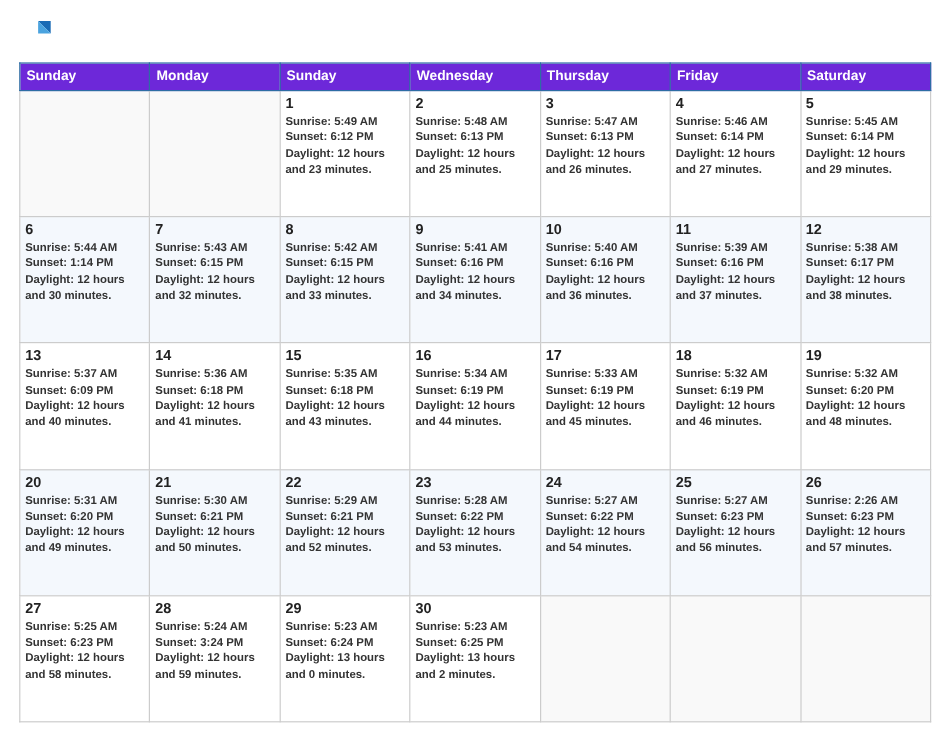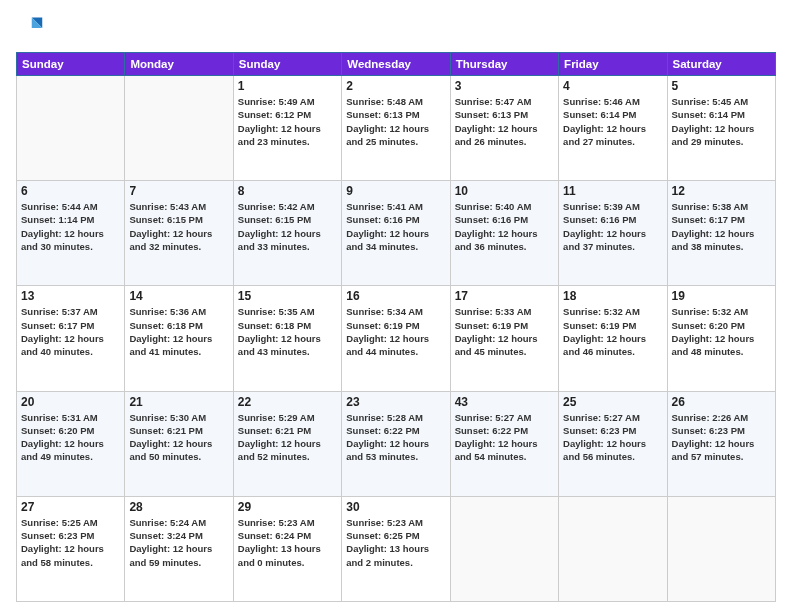--- a/index.html
+++ b/index.html
@@ -201,21 +201,21 @@
             <div class="day-number">12</div>
             <div class="day-info">Sunrise: 5:38 AM
 Sunset: 6:17 PM
 Daylight: 12 hours and 38 minutes.</div>
           </td>
         </tr>
         <tr>
           <td>
             <div class="day-number">13</div>
             <div class="day-info">Sunrise: 5:37 AM
-Sunset: 6:17 PM
+Sunset: 6:09 PM
 Daylight: 12 hours and 40 minutes.</div>
           </td>
           <td>
             <div class="day-number">14</div>
             <div class="day-info">Sunrise: 5:36 AM
 Sunset: 6:18 PM
 Daylight: 12 hours and 41 minutes.</div>
           </td>
           <td>
             <div class="day-number">15</div>
@@ -267,21 +267,21 @@
 Sunset: 6:21 PM
 Daylight: 12 hours and 52 minutes.</div>
           </td>
           <td>
             <div class="day-number">23</div>
             <div class="day-info">Sunrise: 5:28 AM
 Sunset: 6:22 PM
 Daylight: 12 hours and 53 minutes.</div>
           </td>
           <td>
-            <div class="day-number">43</div>
+            <div class="day-number">24</div>
             <div class="day-info">Sunrise: 5:27 AM
 Sunset: 6:22 PM
 Daylight: 12 hours and 54 minutes.</div>
           </td>
           <td>
             <div class="day-number">25</div>
             <div class="day-info">Sunrise: 5:27 AM
 Sunset: 6:23 PM
 Daylight: 12 hours and 56 minutes.</div>
           </td>

